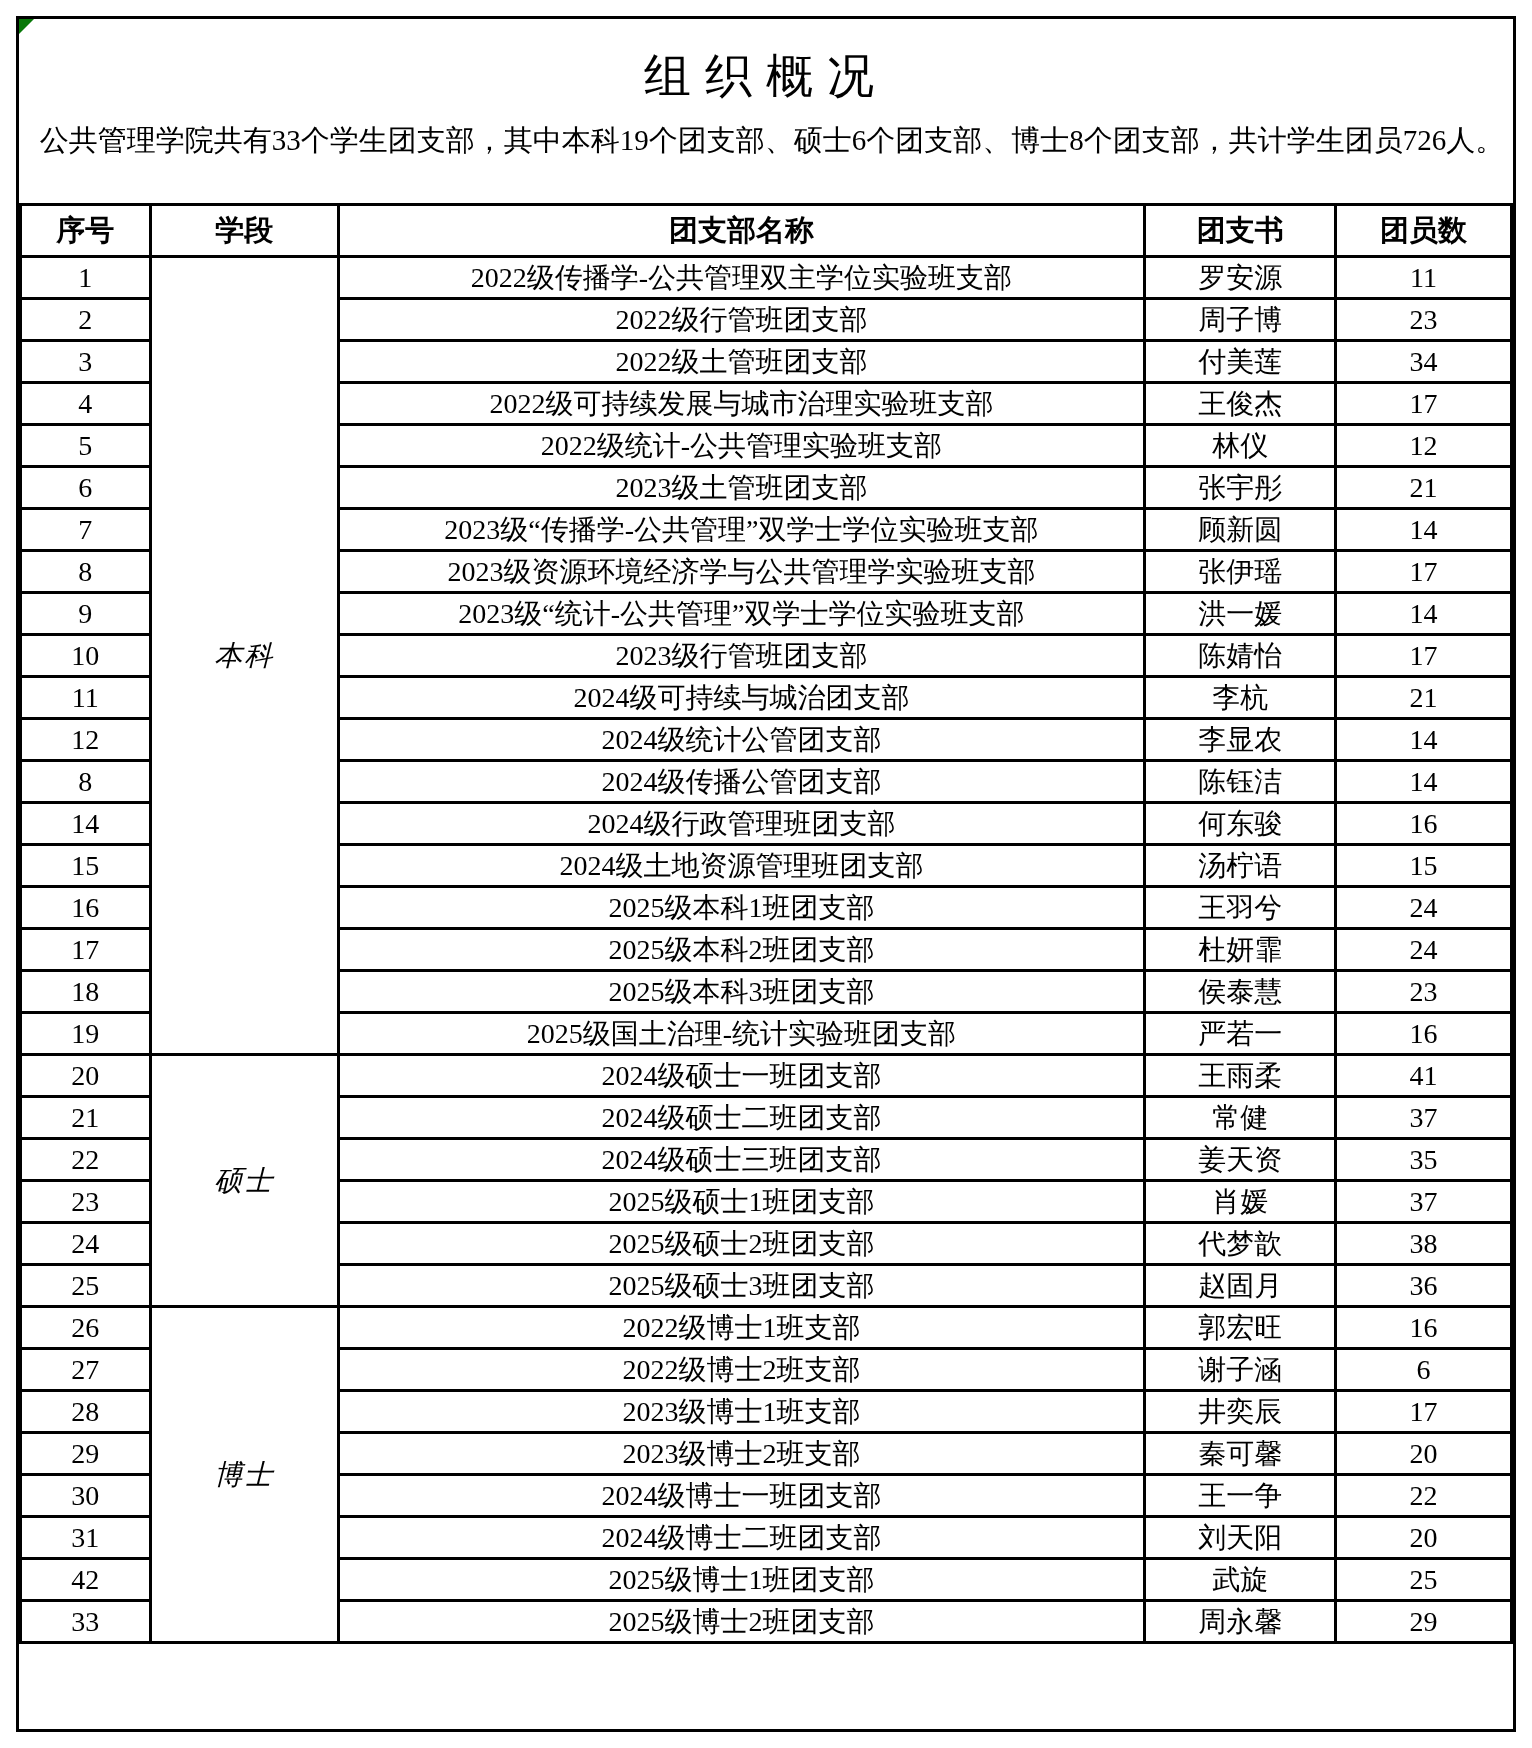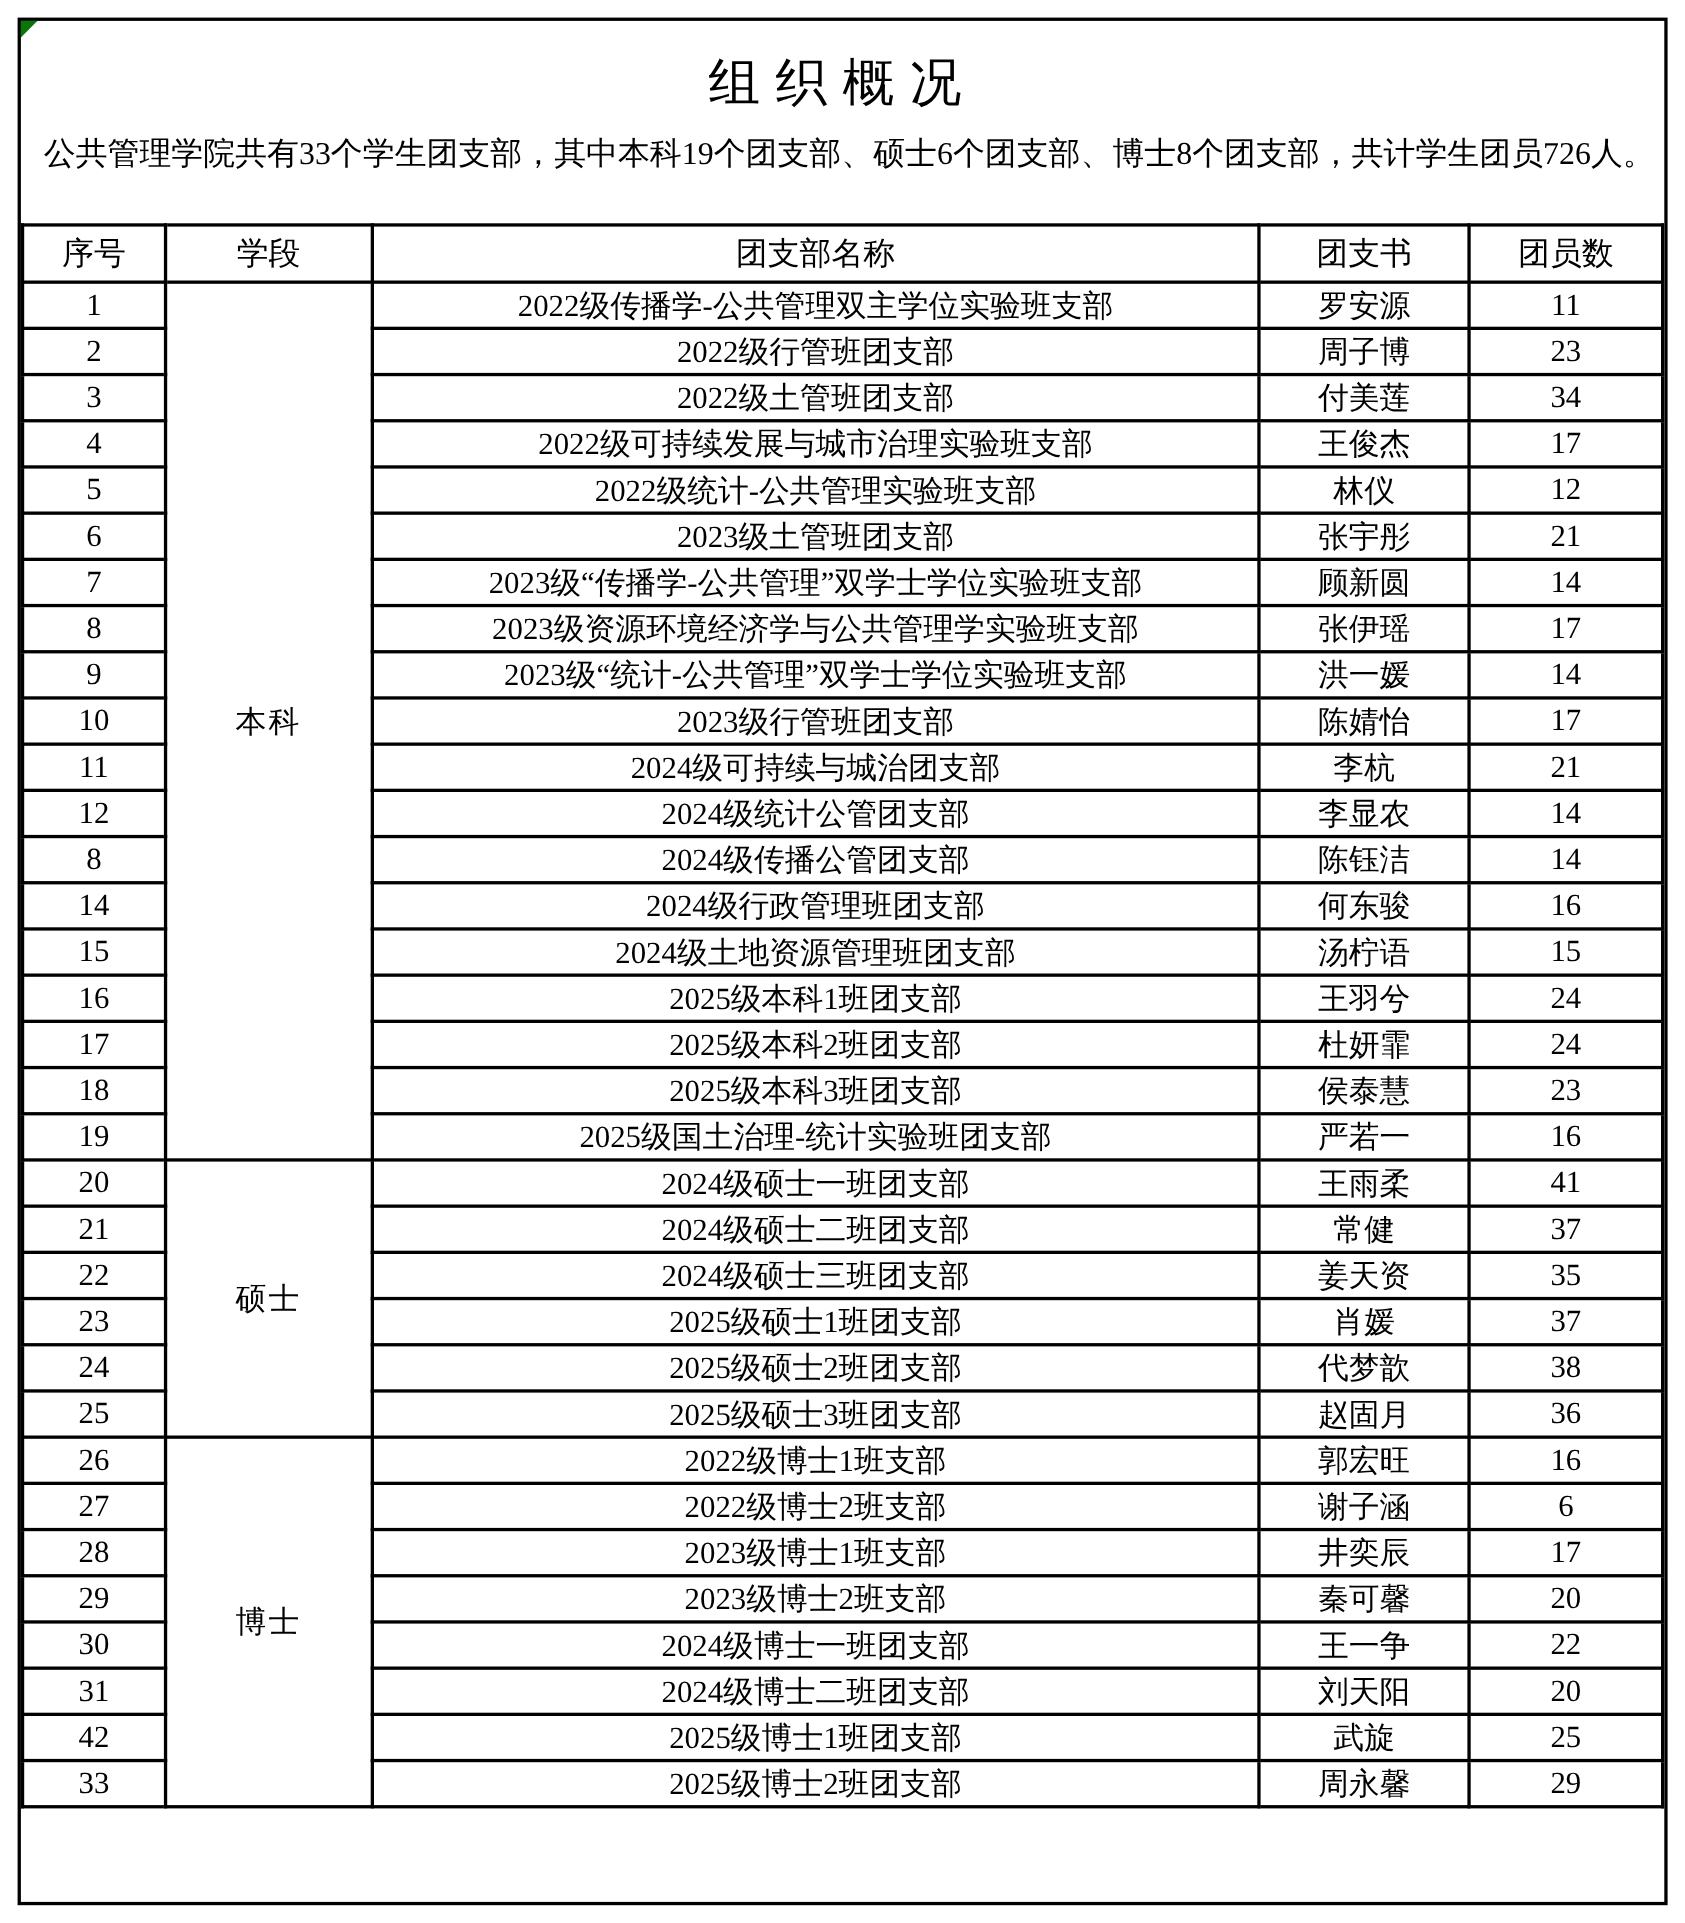--- a/index.html
+++ b/index.html
@@ -59,31 +59,32 @@
     border: 3px solid #000;
     text-align: center;
     vertical-align: middle;
     padding: 0 4px;
     overflow: hidden;
     white-space: nowrap;
   }
   table.org-table th {
     height: 49px;
     font-family: "Liberation Sans", "DejaVu Sans", sans-serif;
-    font-weight: normal;
+    font-weight: bold;
     font-size: 29px;
   }
   table.org-table td {
     height: 39px;
     font-size: 28px;
     font-family: "Liberation Serif", "DejaVu Serif", serif;
   }
   td.cell-level {
     font-size: 29px;
     letter-spacing: 2px;
+    font-style: italic;
   }
   col.col-no     { width: 8.7%;  }
   col.col-level  { width: 12.6%; }
   col.col-branch { width: 54.1%; }
   col.col-sec    { width: 12.8%; }
   col.col-count  { width: 11.8%; }
 </style>
 </head>
 <body>
 

